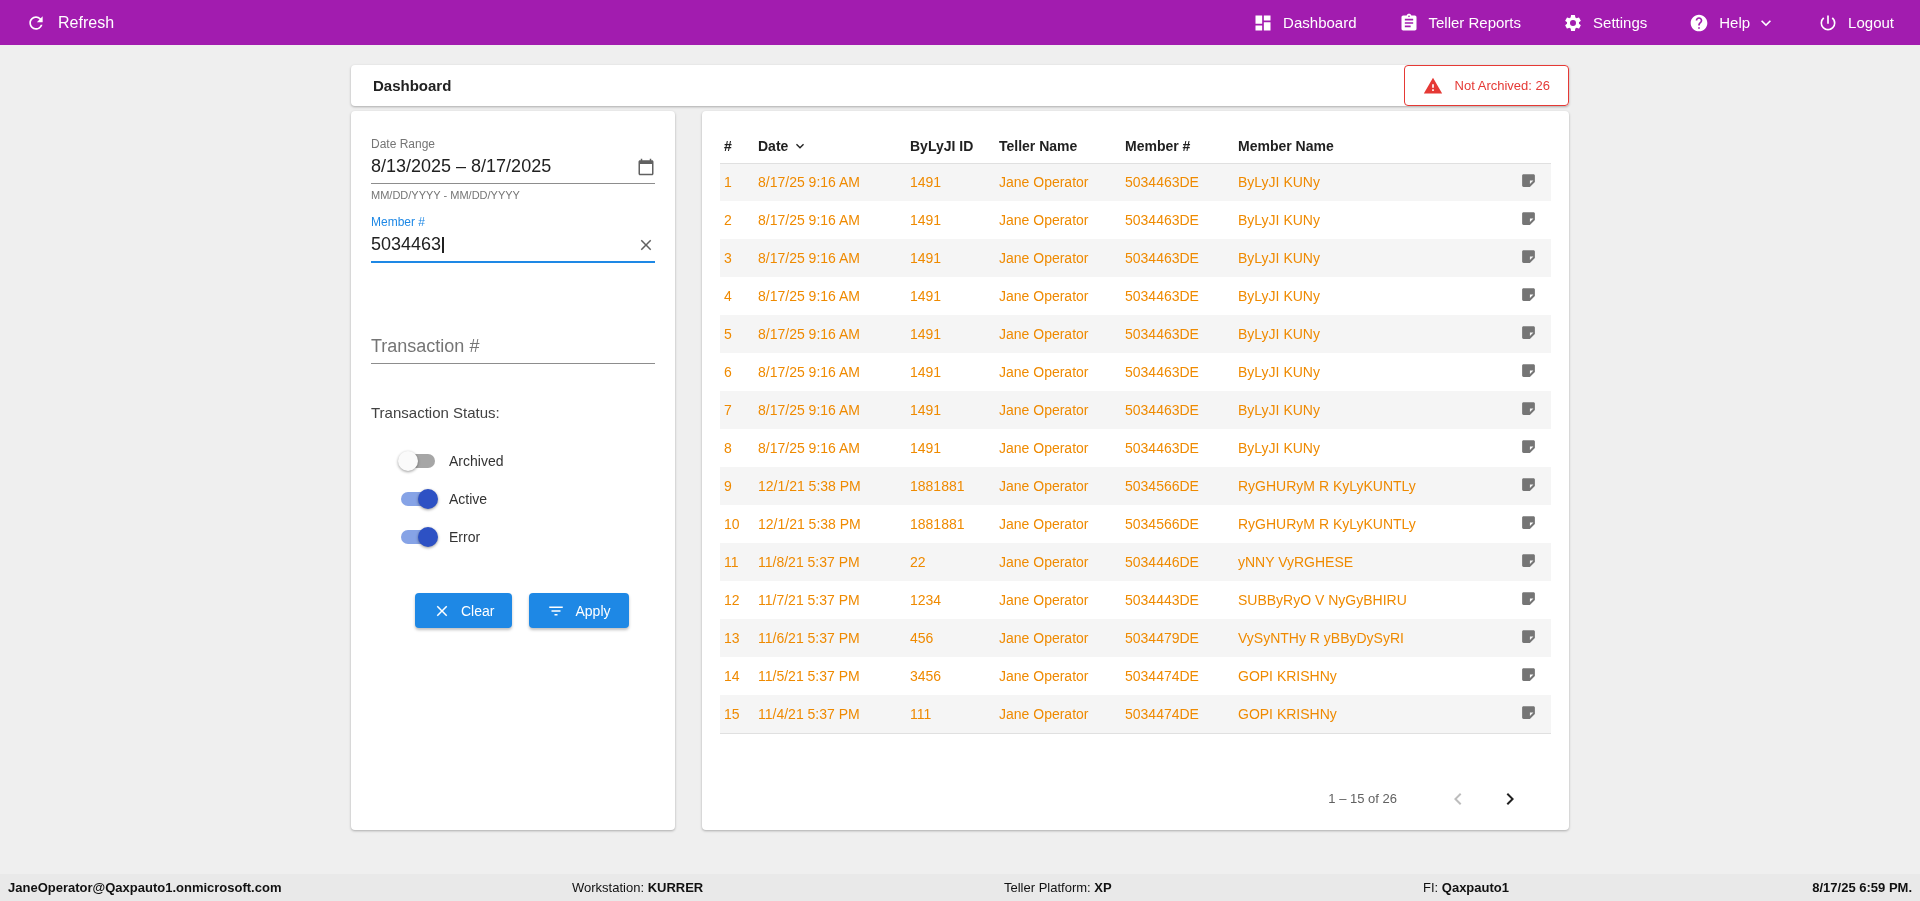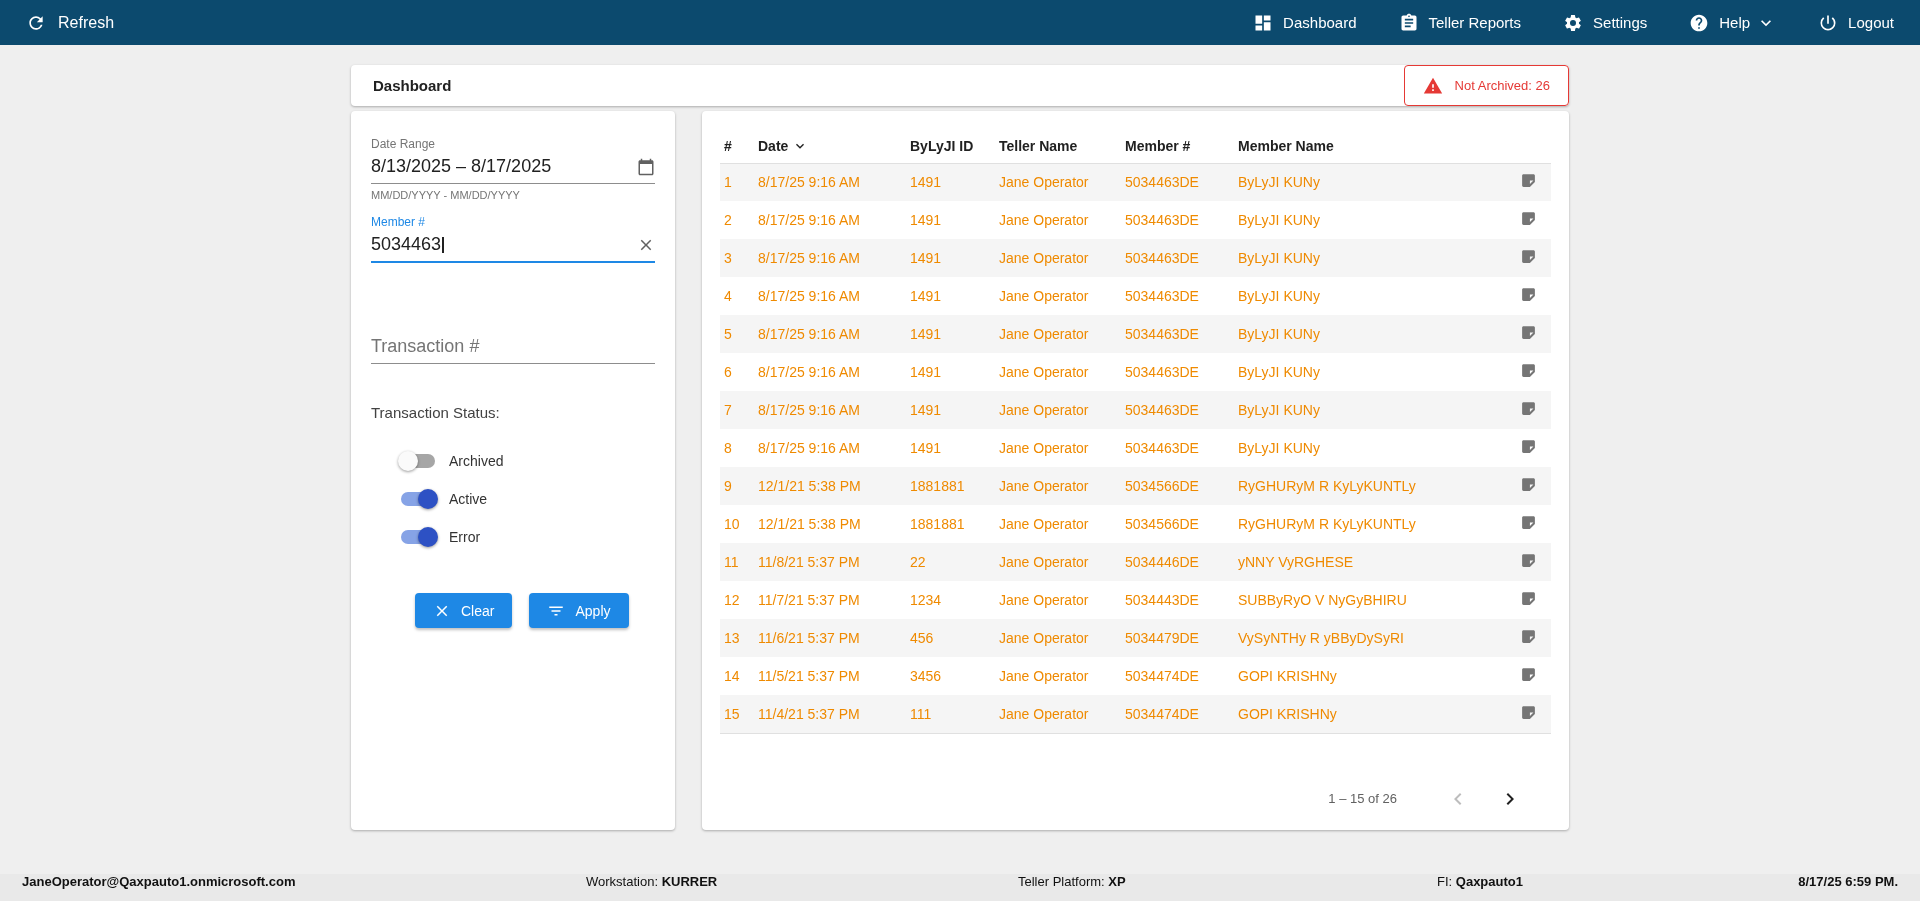--- a/index.html
+++ b/index.html
@@ -7,21 +7,21 @@
   body {
     font-family: "Liberation Sans", sans-serif;
     background: #efefef;
     color: #212121;
     position: relative;
   }
   svg { display: block; }
 
   
   .topbar {
-    height: 45px; background: #0c4a6e; color: #fff;
+    height: 45px; background: #a21caf; color: #fff;
     display: flex; align-items: center; padding: 0 26px;
   }
   .topbar-left { display: flex; align-items: center; gap: 12px; cursor: pointer; }
   .topbar-nav { margin-left: auto; display: flex; align-items: center; gap: 42px; }
   .nav-item { display: flex; align-items: center; gap: 10px; cursor: pointer; font-size: 15px; }
   .nav-item svg { width: 20px; height: 20px; }
   .chev { width: 18px; height: 18px; margin-left: -4px; }
 
   
   .content { width: 1218px; margin: 20px auto 0; }
@@ -108,22 +108,22 @@
   }
   .page-info { margin-right: 22px; }
   .page-btn { width: 26px; height: 26px; display:flex; align-items:center; justify-content:center; cursor: pointer; }
   .page-btn svg { width: 24px; height: 24px; }
   .page-btn.disabled svg { fill: #bdbdbd; }
   .page-btn.enabled svg { fill: #212121; }
 
   
   .statusbar {
     position: absolute; left: 0; bottom: 0; width: 100%; height: 27px;
-    background: #e9e9e9; display: flex; 
-    font-size: 13px; color: #111; padding: 0 22px;
+    background: #e9e9e9; display: flex; align-items: center;
+    font-size: 13px; color: #111; padding: 0 8px;
   }
   .statusbar b { font-weight: bold; }
   .sb-user { width: 564px; font-weight: bold; }
   .sb-workstation { width: 432px; }
   .sb-platform { width: 419px; }
   .sb-fi { flex: 1; }
   .sb-time { margin-left: auto; font-weight: bold; text-align: right; }
 </style>
 </head>
 <body>

